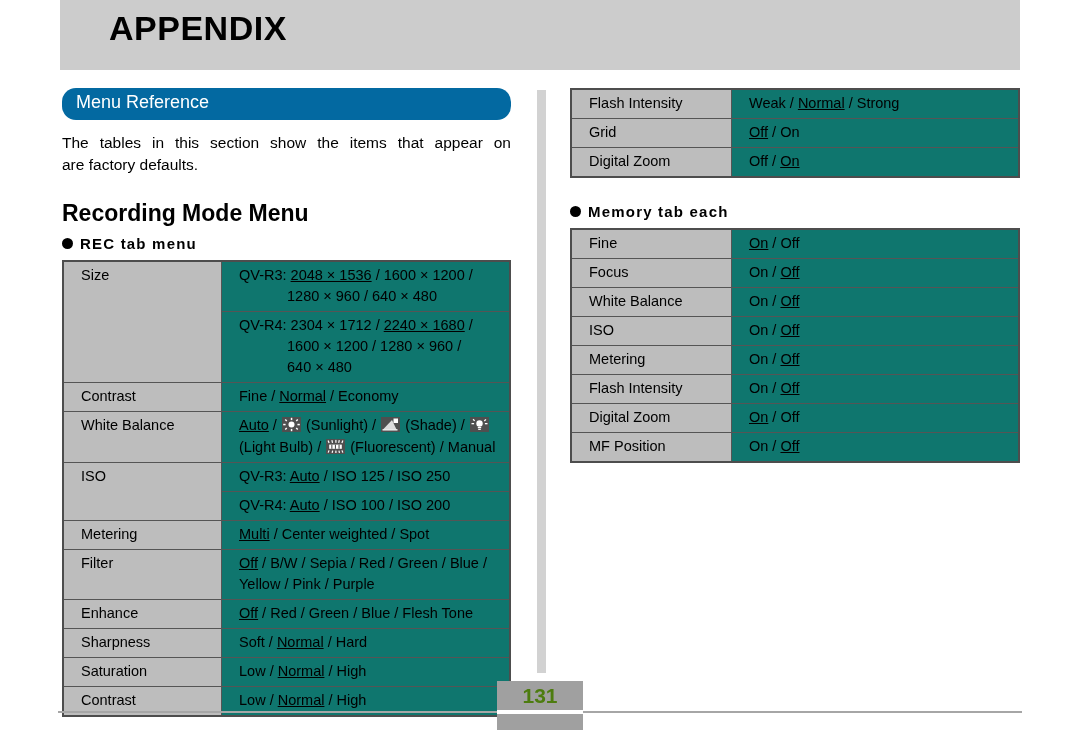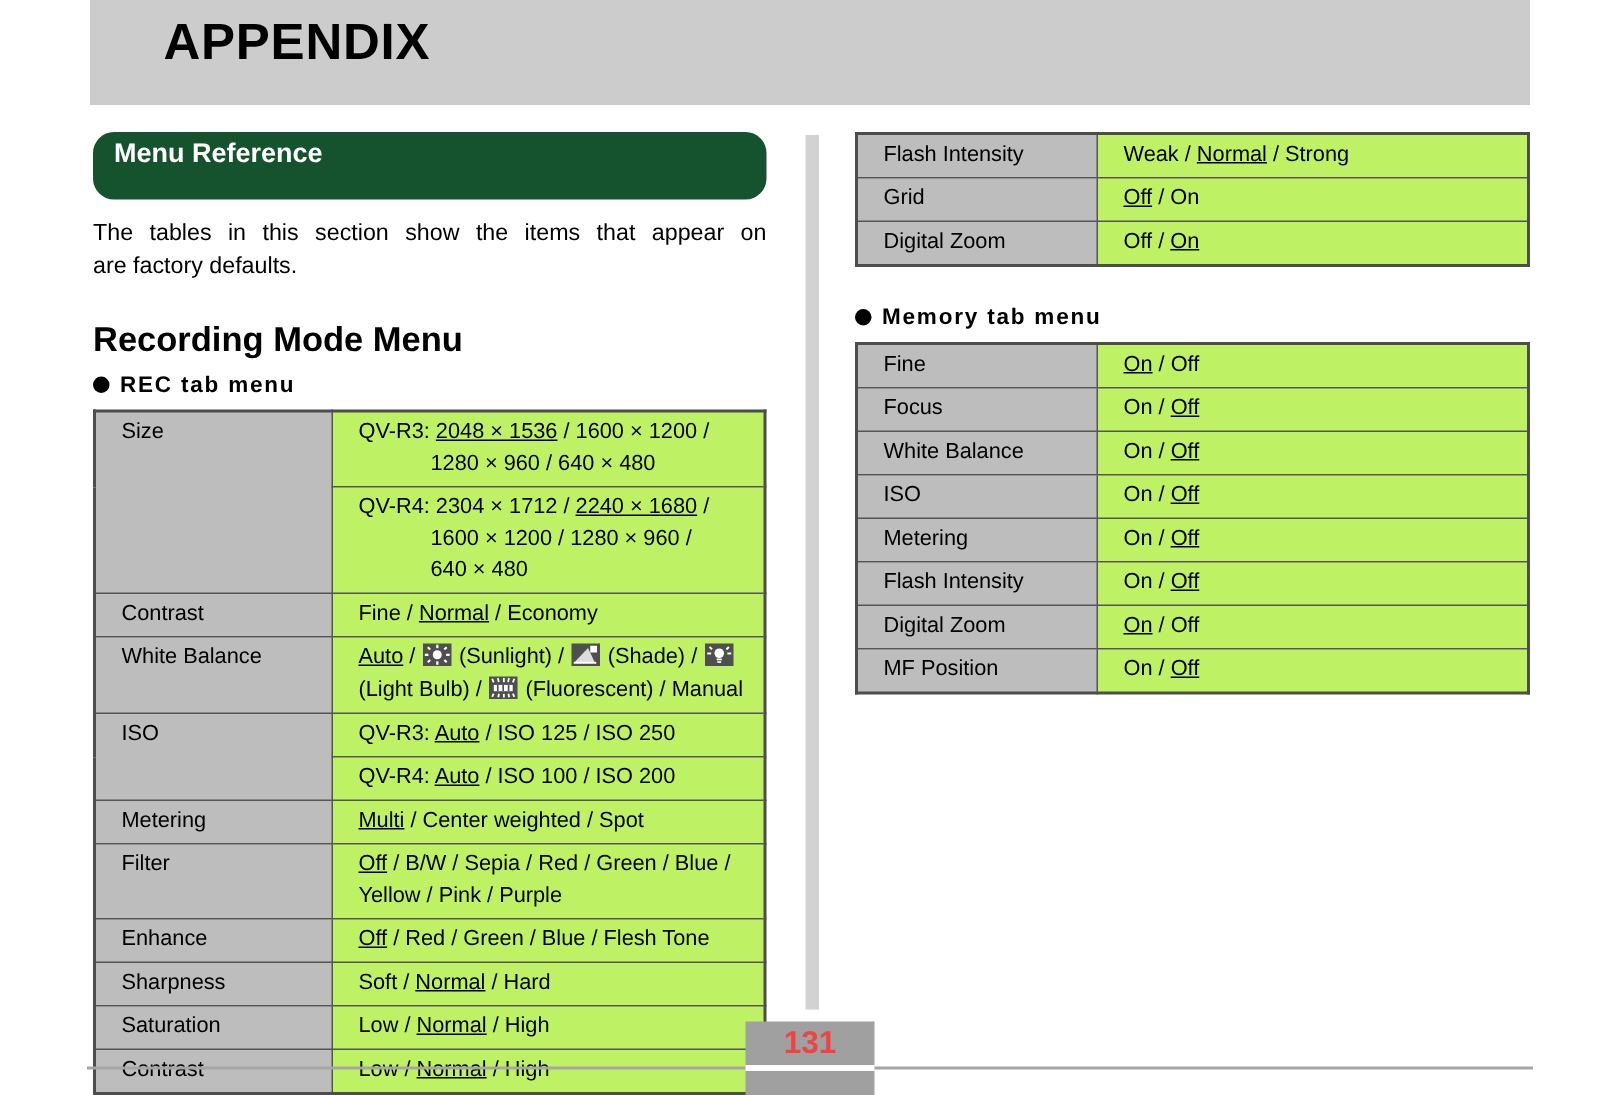--- a/index.html
+++ b/index.html
@@ -53,28 +53,28 @@
     position: absolute;
     left: 537px;
     top: 90px;
     width: 9px;
     height: 583px;
     background: #d2d2d2;
   }
 
   
   .section-banner {
-    background: #14532d;
+    background: #0369a1;
     border-radius: 14px;
-    height: 45px;
+    height: 32px;
     line-height: 28px;
     padding: 0 14px;
     color: #ffffff;
     font-size: 18px;
-    font-weight: bold;
+    font-weight: normal;
     box-sizing: border-box;
     width: 449px;
   }
 
   .intro-text {
     margin-top: 12px;
     font-size: 15.5px;
     line-height: 22px;
     text-align: justify;
     width: 449px;
@@ -125,21 +125,21 @@
     line-height: 21px;
   }
   table.menu-table td.label {
     background: #bdbdbd;
     width: 134px;
   }
   table.menu-table.right td.label {
     width: 136px;
   }
   table.menu-table td.value {
-    background: #bef264;
+    background: #0f766e;
   }
   .u { text-decoration: underline; }
   .val-line { display: block; white-space: nowrap; }
   .val-line.ind { padding-left: 48px; }
 
   
   .wb-icon {
     display: inline-block;
     width: 19px;
     height: 15px;
@@ -168,21 +168,21 @@
     background: #a0a0a0;
   }
   .page-number {
     position: absolute;
     left: 497px;
     top: 681px;
     width: 86px;
     height: 30px;
     line-height: 29px;
     text-align: center;
-    color: #ef4444;
+    color: #4d7c0f;
     font-size: 21px;
     font-weight: bold;
   }
   .page-box-split {
     position: absolute;
     left: 497px;
     top: 710px;
     width: 86px;
     height: 4px;
     background: #ffffff;
@@ -366,21 +366,21 @@
       </tr>
       <tr>
         <td class="label">Digital Zoom</td>
         <td class="value"><span>Off / </span><span class="u">On</span><span></span></td>
       </tr>
     </tbody>
   </table>
 
   <div class="bullet-heading" style="margin-top:25px;">
     <span class="bullet-dot"></span>
-    <span>Memory tab menu</span>
+    <span>Memory tab each</span>
   </div>
 
   <table class="menu-table right">
     <tbody>
       <tr>
         <td class="label">Fine</td>
         <td class="value"><span></span><span class="u">On</span><span> / Off</span></td>
       </tr>
       <tr>
         <td class="label">Focus</td>

